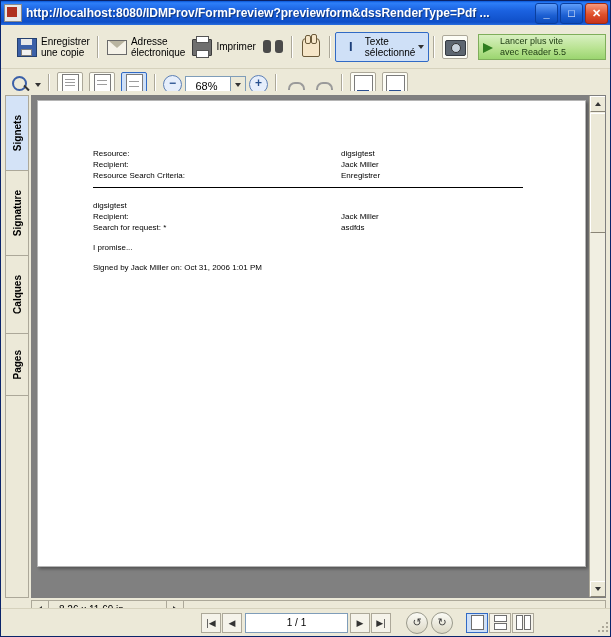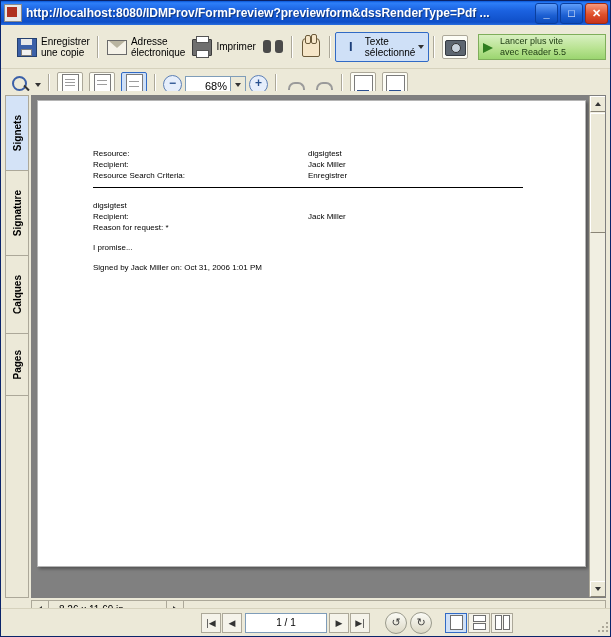--- a/index.html
+++ b/index.html
@@ -232,21 +232,21 @@
     width:0;height:0;border-left:3px solid transparent;border-right:3px solid transparent;
     border-top:4px solid #333; margin-left:3px;
   }
   .zoom-minus, .zoom-plus {
     width:17px;height:17px;border-radius:50%;
     border:1px solid #5c7fb5;background:#e6eefb;color:#27508f;
     font-size:12px;font-weight:bold;line-height:15px;text-align:center;
   }
   .zoom-field {
     width:46px;height:18px;border:1px solid #7f9db9;background:#fff;
-    font-size:11px;text-align:right;line-height:18px;padding-right:3px;
+    font-size:11px;text-align:center;line-height:18px;padding-right:3px;
     box-sizing:border-box;
   }
   .zoom-drop {
     width:15px;height:18px;border:1px solid #7f9db9;border-left:none;background:#ece9d8;
     display:flex;align-items:center;justify-content:center;box-sizing:border-box;
   }
   .ico-undo, .ico-redo {
     width:18px;height:18px;margin:2px auto;position:relative;
   }
   .ico-undo:before, .ico-redo:before{
@@ -340,20 +340,21 @@
     left:55px;
     top:47px;
     right:18px;
     font-size:8px;
     color:#000;
     font-family:"Liberation Sans", sans-serif;
   }
   .doc-row {
     display:flex;
     line-height:11px;
+    gap:33px;
   }
   .doc-row .c1 { width:215px; flex:0 0 215px; }
   .doc-row .c2 { flex:1 1 auto; }
   .hr-line {
     height:1px;
     background:#000;
     margin:6px 0 12px 0;
     width:430px;
   }
   .doc-block { line-height:11px; }
@@ -431,21 +432,21 @@
   .nav-btn {
     width:20px;height:20px;
     border:1px solid #aca899;
     background:#f5f3ea;
     display:flex;align-items:center;justify-content:center;
     font-size:9px;color:#333;
     box-sizing:border-box;
     margin-right:1px;
   }
   .page-field {
-    width:82px;height:20px;
+    width:103px;height:20px;
     border:1px solid #7f9db9;
     background:#fff;
     font-size:10px;
     display:flex;align-items:center;justify-content:center;
     box-sizing:border-box;
     margin:0 2px;
   }
   .round-btn {
     width:22px;height:22px;border-radius:50%;
     border:1px solid #9a9a8c;
@@ -685,21 +686,22 @@
 
           <div class="hr-line"></div>
 
           <div class="doc-block">digsigtest</div>
 
           <div class="doc-row">
             <div class="c1">Recipient:</div>
             <div class="c2">Jack Miller</div>
           </div>
           <div class="doc-row">
-            <div class="c1">Reason for request: *</div>
+            <div class="c1">Search for request: *</div>
+            <div class="c2">asdfds</div>
           </div>
 
           <div class="doc-gap"></div>
           <div class="doc-block">I promise...</div>
           <div class="doc-gap"></div>
           <div class="doc-block">Signed by Jack Miller on: Oct 31, 2006 1:01 PM</div>
         </div>
       </div>
 
       <div class="vscroll">

